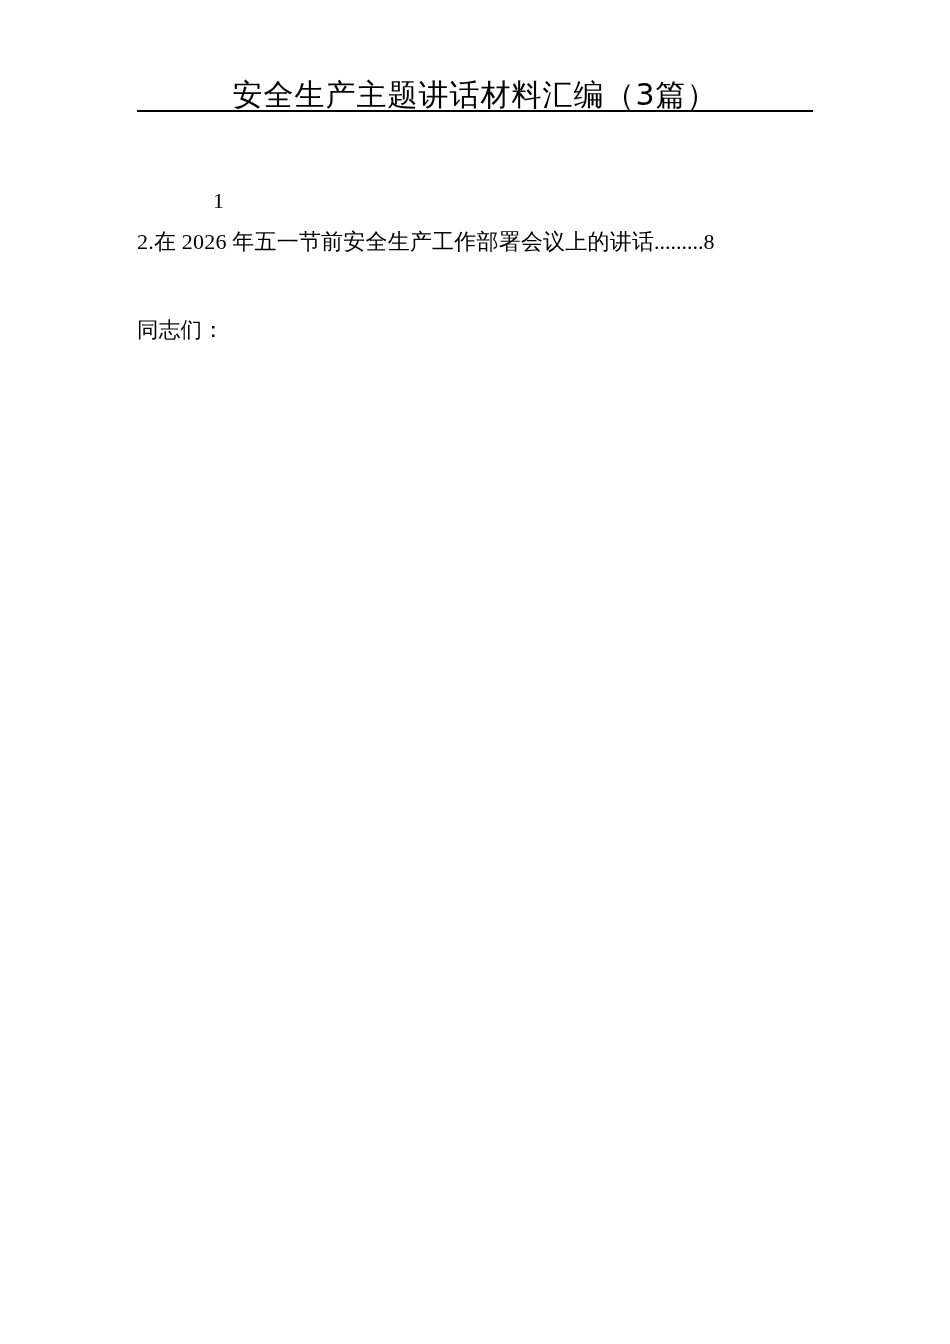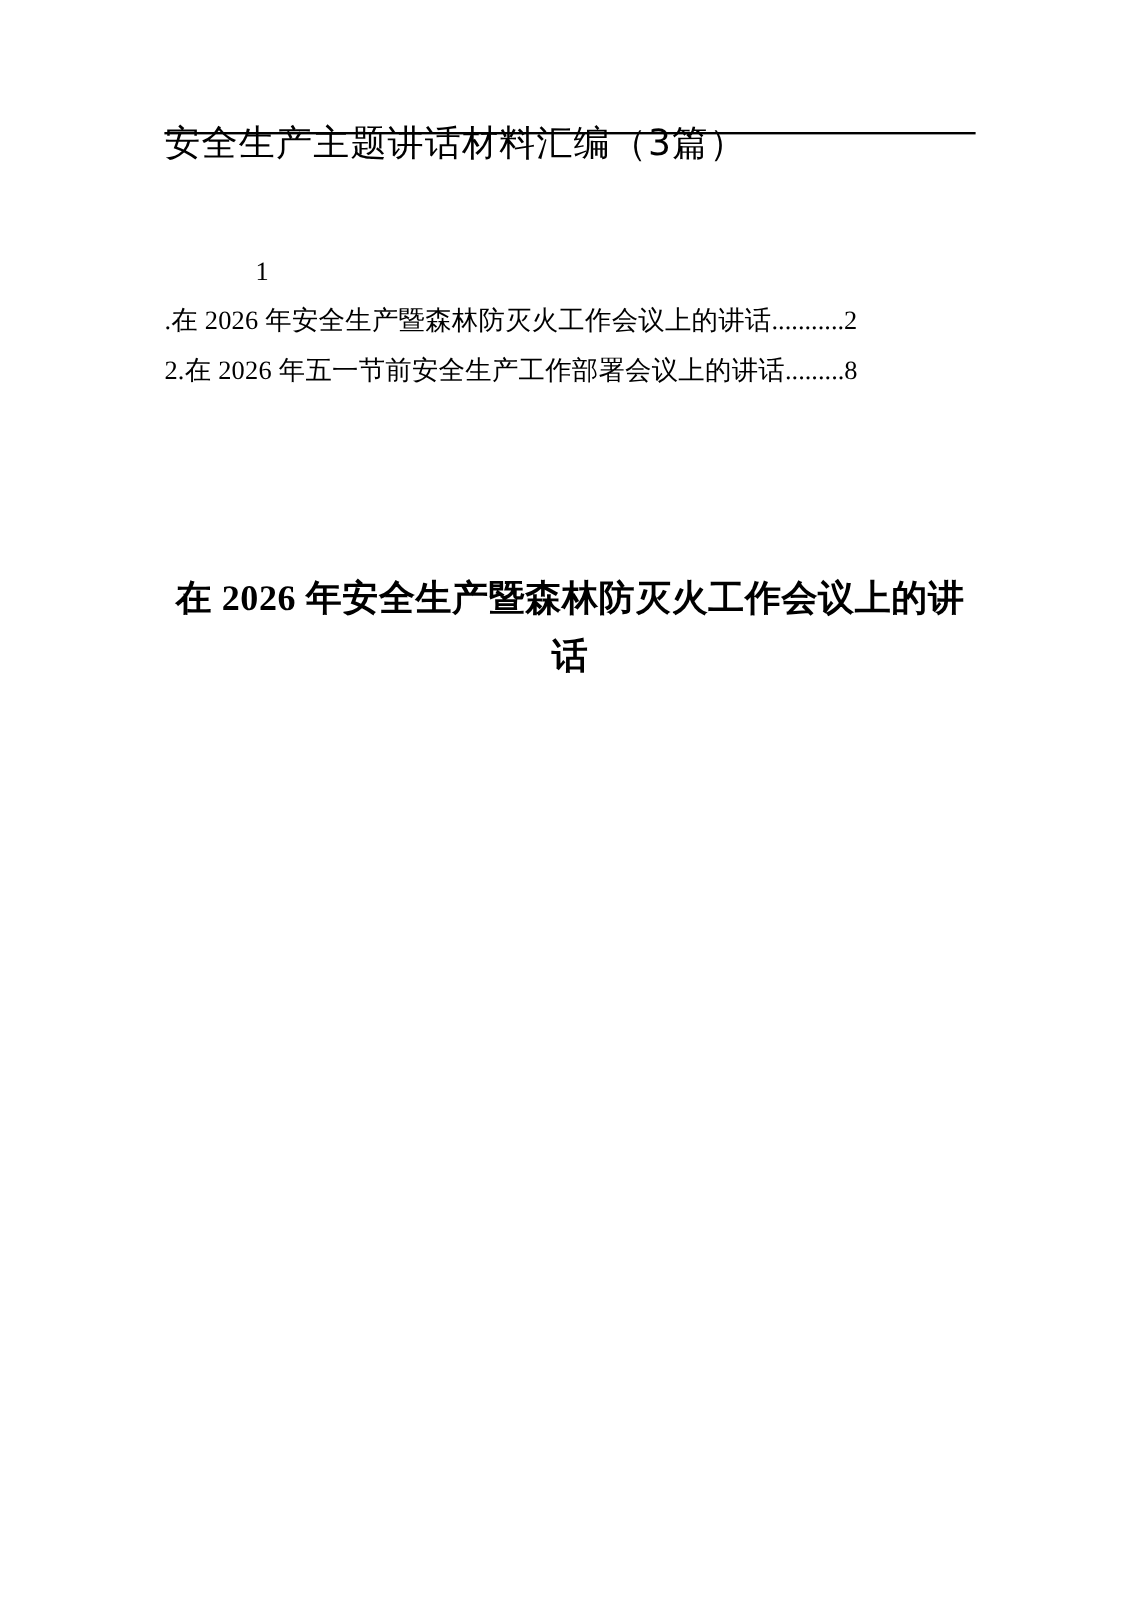--- a/index.html
+++ b/index.html
@@ -25,24 +25,25 @@
   .top-rule {
     position: absolute;
     left: 137px;
     top: 110px;
     width: 676px;
     height: 0;
     border-top: 2px solid #000;
   }
   .doc-title {
     margin: 0;
-    padding-top: 100px;
+    padding-top: 75px;
     font-family: "DejaVu Sans", "Liberation Sans", sans-serif;
     font-size: 30px;
     font-weight: 400;
+    text-align: center;
     letter-spacing: 1px;
     line-height: 1.3;
   }
   .toc-heading {
     margin: 0;
     padding-top: 42px;
     font-size: 31px;
     font-weight: 700;
     text-align: center;
     letter-spacing: 2px;
@@ -94,22 +95,21 @@
 
 <div class="page">
 
   <div class="top-rule"></div>
 
   <h1 class="doc-title">安全生产主题讲话材料汇编（3篇）</h1>
 
 
   <div class="toc">
     <span class="toc-first-num">1</span>
-    <span class="toc-line"><span>.在 2026 年安全生产暨森林防灭火工作会议上的讲话</span><span class="dots">...........</span><span>2</span></span>
     <span class="toc-line"><span>2.在 2026 年五一节前安全生产工作部署会议上的讲话</span><span class="dots">.........</span><span>8</span></span>
   </div>
 
-  <h3 class="section-title">在 2026 年安全生产暨森林防灭火工作会议上的讲话</h3>
 
   <div class="body-text">
+    <p>同志们：</p>
   </div>
 
 </div>
 
 </body></html>

